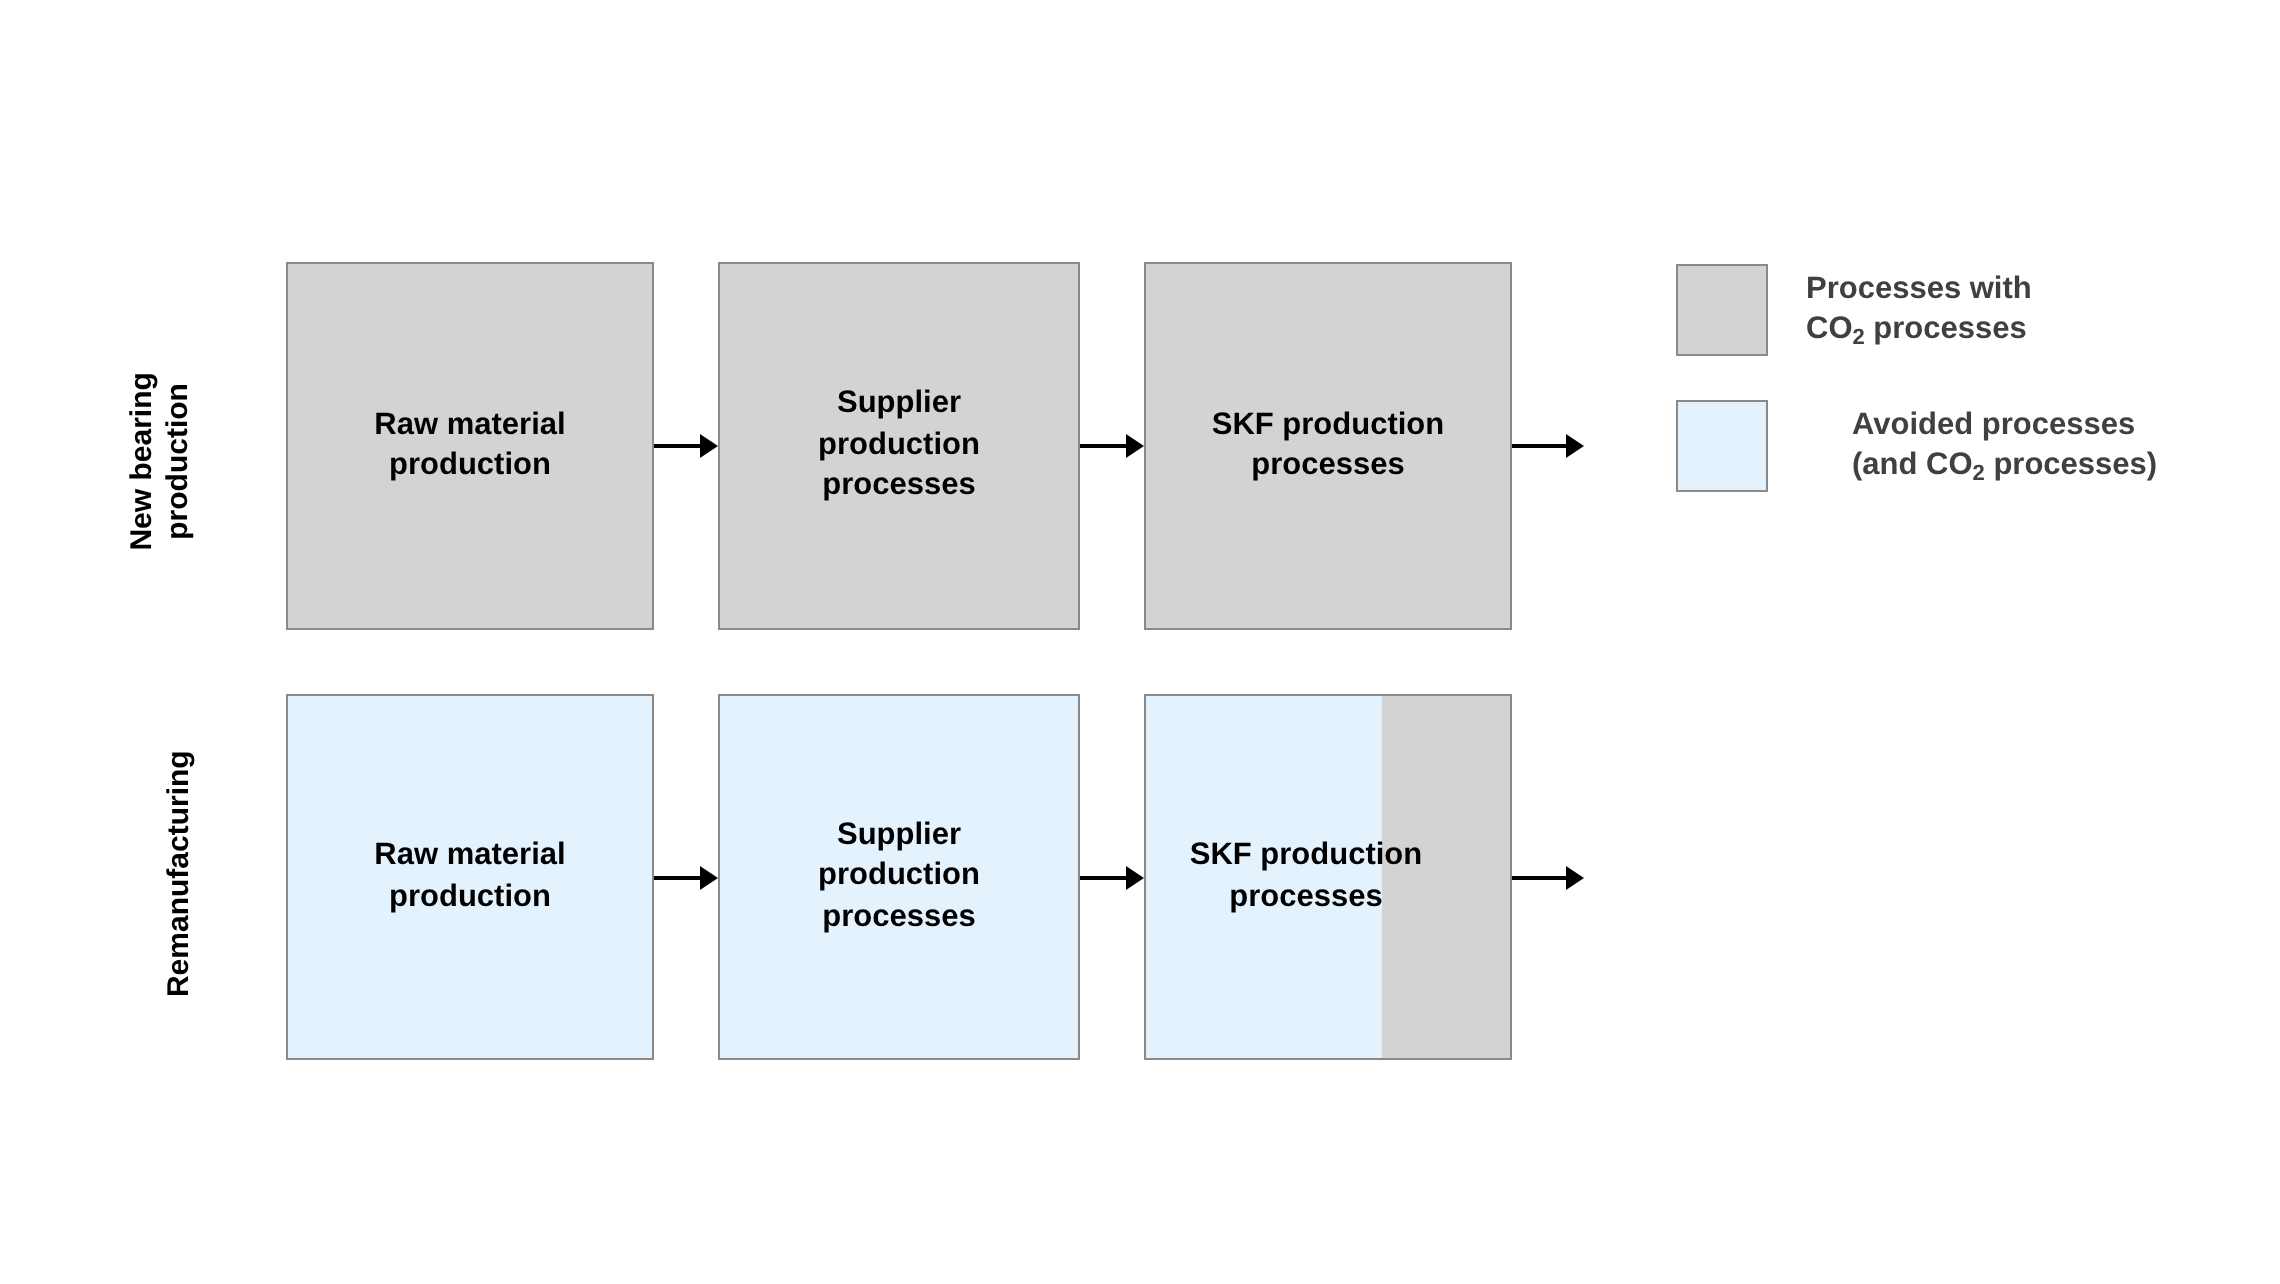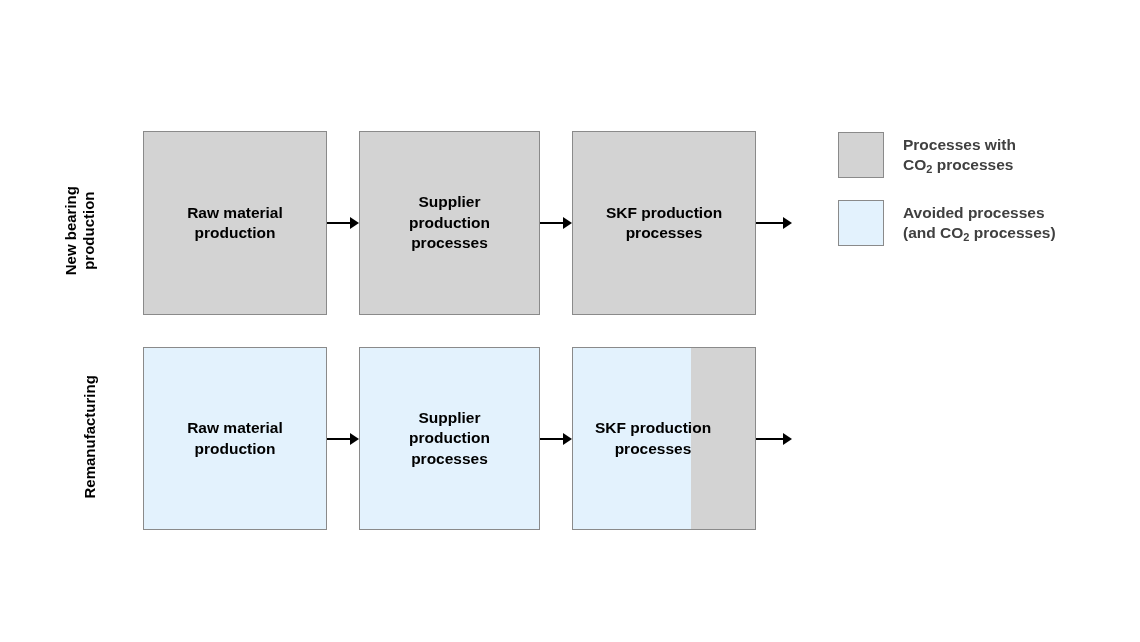--- a/index.html
+++ b/index.html
@@ -165,19 +165,19 @@
 
   <div class="legend">
 
     <div class="legend-swatch gray" style="left:838px;top:132px;width:46px;height:46px;"></div>
     <div class="legend-text" style="left:903px;top:135px;">
       <span>Processes with</span><br>
       <span>CO</span><span class="sub">2</span><span> processes</span>
     </div>
 
     <div class="legend-swatch blue" style="left:838px;top:200px;width:46px;height:46px;"></div>
-    <div class="legend-text" style="left:903px;top:203px;">
+    <div class="legend-text" style="left:926px;top:203px;">
       <span>Avoided processes</span><br>
       <span>(and CO</span><span class="sub">2</span><span> processes)</span>
     </div>
 
   </div>
 </div>
 
 </body></html>

